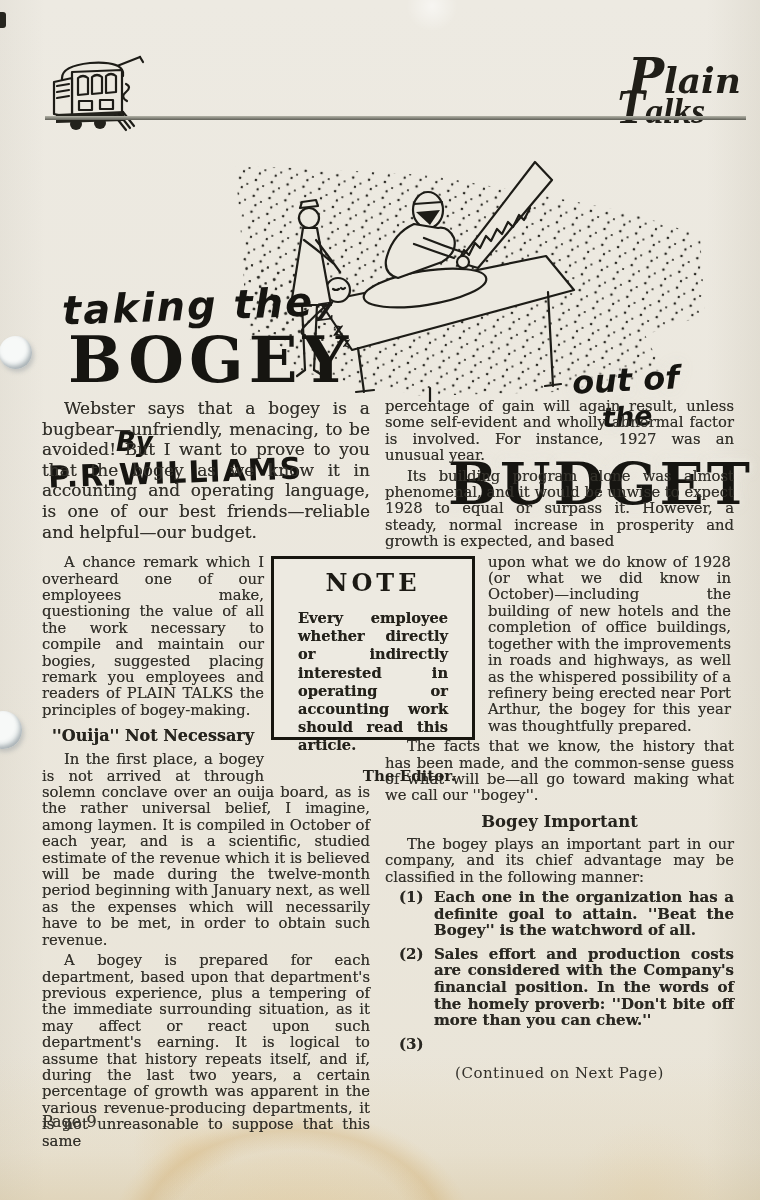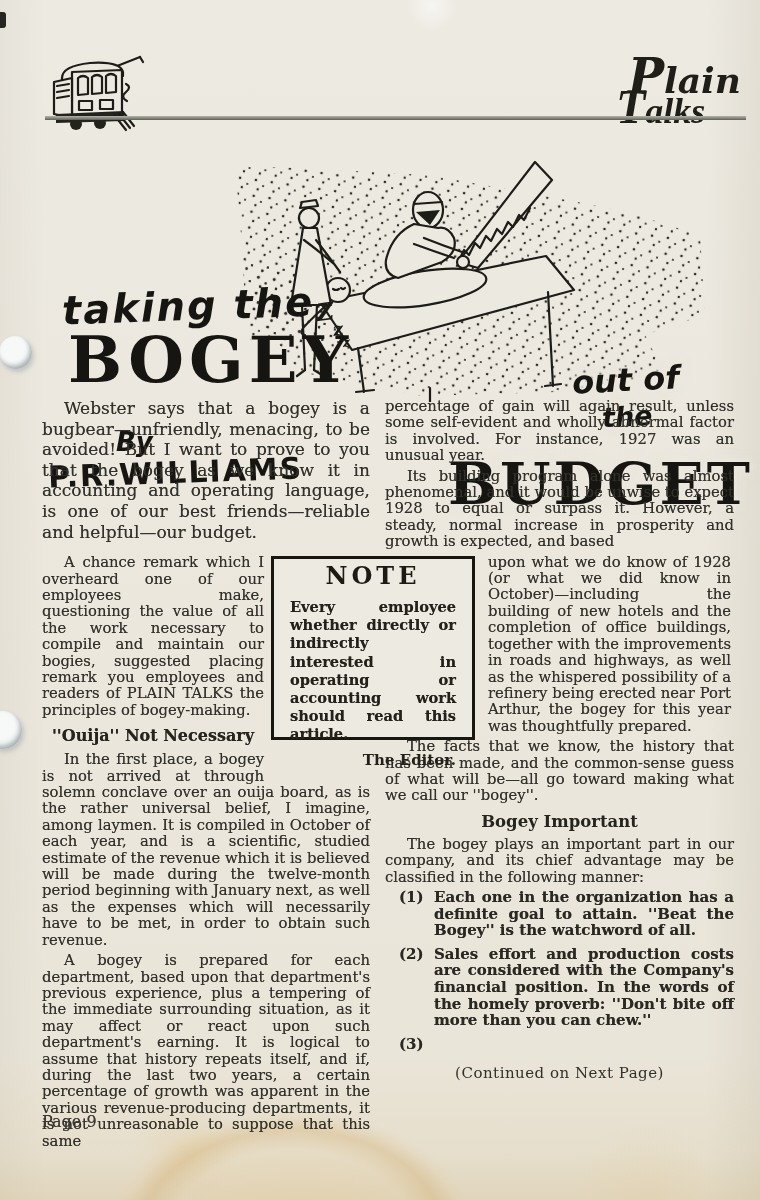--- a/index.html
+++ b/index.html
@@ -65,23 +65,23 @@
   .subhead{width:222px;text-align:center;font-weight:bold;font-size:16px;margin:8px 0 6px 0;color:#26241e;text-shadow:0 0 .5px rgba(40,38,32,.7);}
   .subhead-r{width:100%;text-align:center;font-weight:bold;font-size:16.5px;margin:8px 0 5px 0;color:#26241e;}
   .wrap-spacer{float:right;width:106px;height:18px;}
   .list{margin-left:14px;}
   .li{display:flex;gap:7px;font-weight:bold;font-size:15px;line-height:16.6px;margin-bottom:7px;text-align:justify;color:#2a2822;text-shadow:0 0 .5px rgba(40,38,32,.6);}
   .li .num{min-width:28px;flex:0 0 auto;}
   .continued{text-align:center;font-size:15px;margin-top:12px;letter-spacing:.5px;}
 
   
   .note-box{position:absolute;left:271px;top:556px;width:204px;height:184px;box-sizing:border-box;
-    border:3px solid #17160f;background:#edeae1;padding:0 12px 6px;z-index:5;}
+    border:3px solid #17160f;background:#edeae1;padding:7px 12px 6px;z-index:5;}
   .note-title{text-align:center;font-weight:bold;font-size:24px;letter-spacing:4px;margin:2px 0 8px 0;color:#1c1a14;}
-  .note-body{font-weight:bold;font-size:14.6px;line-height:18.2px;text-align:justify;margin:4px;color:#23211a;text-shadow:0 0 .5px rgba(35,33,26,.6);}
+  .note-body{font-weight:bold;font-size:14.6px;line-height:18.2px;text-align:justify;margin:12px;color:#23211a;text-shadow:0 0 .5px rgba(35,33,26,.6);}
   .note-sig{text-align:right;font-weight:bold;font-size:15px;margin-top:7px;padding-right:4px;color:#23211a;}
 
   .page-number{position:absolute;left:42px;top:1112px;font-size:16px;color:#3a382f;text-shadow:0 0 .5px rgba(50,48,40,.6);}
 
   svg .ink{stroke:#1d1c17;fill:none;stroke-width:2.2;stroke-linecap:round;stroke-linejoin:round;}
   svg .inkfill{stroke:#1d1c17;fill:#ece9e0;stroke-width:2.2;stroke-linejoin:round;}
 </style>
 </head>
 <body>
 

